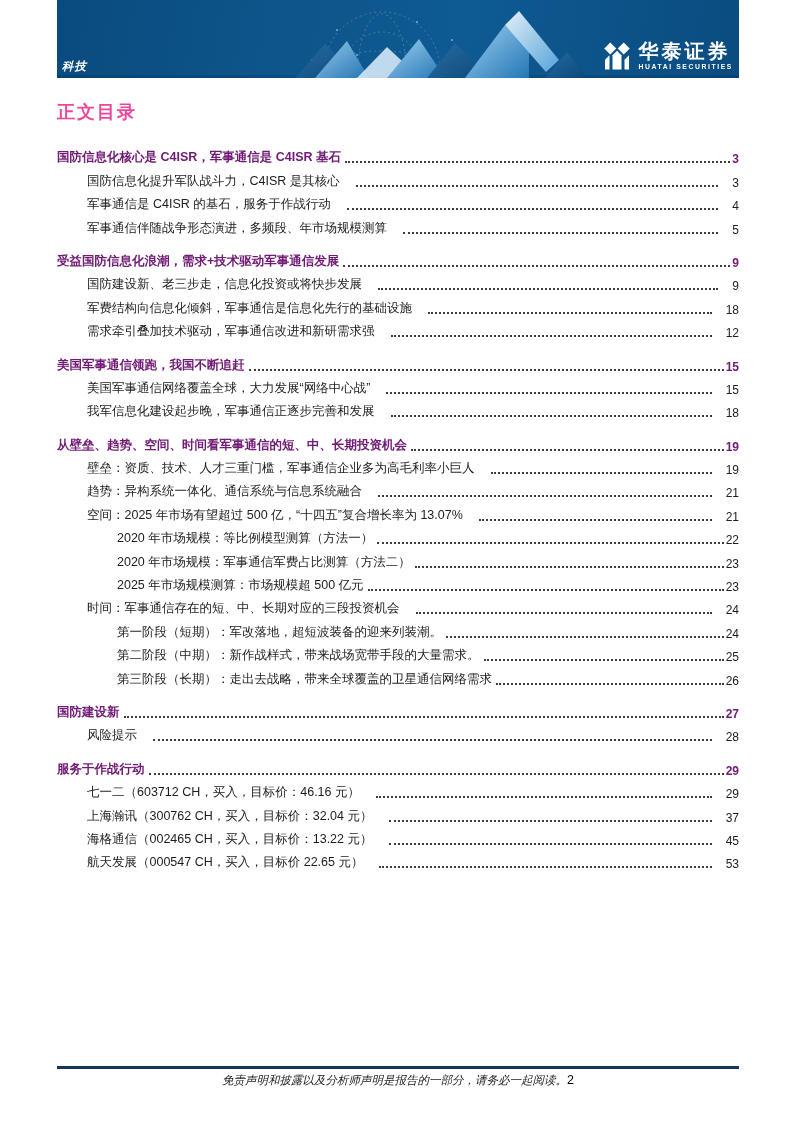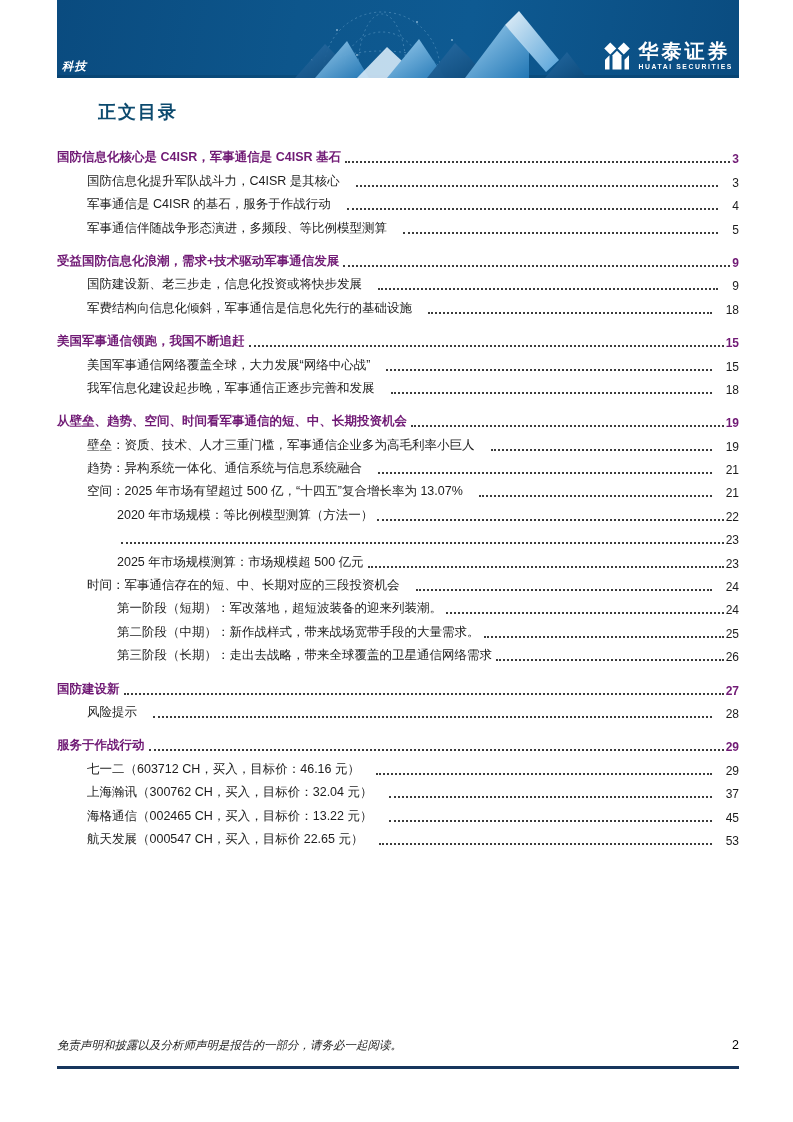--- a/index.html
+++ b/index.html
@@ -14,38 +14,38 @@
   .banner-art { position:absolute; left:0; top:0; }
   .category { position:absolute; left:5px; bottom:4px; color:#ffffff;
     font-weight:bold; font-style:italic; font-size:11.5px; letter-spacing:1px; }
   .brand { position:absolute; right:6px; bottom:7px; display:flex; align-items:center; gap:6px; color:#fff; }
   .brand-txt { display:flex; flex-direction:column; line-height:1; }
   .brand-cn { font-size:20px; font-weight:bold; letter-spacing:3px; }
   .brand-en { font-size:6.8px; letter-spacing:1.6px; margin-top:3px; font-weight:bold; }
 
   
   .doc-title { position:absolute; left:57px; top:100px; font-size:18px; font-weight:bold;
-    color:#0c4a6e; letter-spacing:2px;margin-left:41px; }
+    color:#ec4899; letter-spacing:2px; }
 
   
   .toc { position:absolute; left:57px; top:143px; width:682px; }
   .row { display:flex; align-items:flex-end; height:23.4px; font-size:12.5px; color:#1c1c1c; }
   .row .label { white-space:nowrap; }
   .row.l1 { font-weight:bold; color:#701a75; margin-top:10px; }
   .toc > .row.l1:first-child { margin-top:0; }
   .row.l2 { padding-left:30px;gap:12px; }
   .row.l3 { padding-left:60px;justify-content:flex-end; }
   .leader { flex:1; border-bottom:2px dotted #3c3c3c; margin:0 2px 3px 4px; min-width:12px; }
   .pagenum { font-size:12px; }
   .row.l1 .pagenum { font-weight:bold; }
 
   
   .footer-rule { position:absolute; left:57px; top:1066px; width:682px; height:2.5px; background:#17365d; }
-  .footer-row { position:absolute; left:57px; top:1038px; width:682px;
-    display:flex; justify-content:space-between; align-items:flex-start; }
+  .footer-row { position:absolute; left:57px; top:1073px; width:682px;
+    display:flex; justify-content:center; align-items:flex-start; }
   .disclaimer { font-family:"Liberation Serif", serif; font-style:italic;
     font-size:11.5px; color:#222222; }
   .footer-page { font-size:12.5px; color:#000; }
 </style>
 </head>
 <body>
 
 <div class="page">
 
   <header class="banner">
@@ -121,39 +121,44 @@
         <span class="label">国防信息化提升军队战斗力，C4ISR 是其核心</span>
         <span class="leader"></span>
         <span class="pagenum">3</span>
       </div>
       <div class="row l2">
         <span class="label">军事通信是 C4ISR 的基石，服务于作战行动</span>
         <span class="leader"></span>
         <span class="pagenum">4</span>
       </div>
       <div class="row l2">
-        <span class="label">军事通信伴随战争形态演进，多频段、等比例模型测算</span>
+        <span class="label">军事通信伴随战争形态演进，多频段、年市场规模测算</span>
         <span class="leader"></span>
         <span class="pagenum">5</span>
       </div>
       <div class="row l1">
         <span class="label">受益国防信息化浪潮，需求+技术驱动军事通信发展</span>
         <span class="leader"></span>
         <span class="pagenum">9</span>
       </div>
       <div class="row l2">
         <span class="label">国防建设新、老三步走，信息化投资或将快步发展</span>
         <span class="leader"></span>
         <span class="pagenum">9</span>
       </div>
       <div class="row l2">
         <span class="label">军费结构向信息化倾斜，军事通信是信息化先行的基础设施</span>
         <span class="leader"></span>
         <span class="pagenum">18</span>
       </div>
+      <div class="row l2">
+        <span class="label">需求牵引叠加技术驱动，军事通信改进和新研需求强</span>
+        <span class="leader"></span>
+        <span class="pagenum">12</span>
+      </div>
       <div class="row l1">
         <span class="label">美国军事通信领跑，我国不断追赶</span>
         <span class="leader"></span>
         <span class="pagenum">15</span>
       </div>
       <div class="row l2">
         <span class="label">美国军事通信网络覆盖全球，大力发展“网络中心战”</span>
         <span class="leader"></span>
         <span class="pagenum">15</span>
       </div>
@@ -181,20 +186,21 @@
         <span class="label">空间：2025 年市场有望超过 500 亿，“十四五”复合增长率为 13.07%</span>
         <span class="leader"></span>
         <span class="pagenum">21</span>
       </div>
       <div class="row l3">
         <span class="label">2020 年市场规模：等比例模型测算（方法一）</span>
         <span class="leader"></span>
         <span class="pagenum">22</span>
       </div>
       <div class="row l3">
+        <span class="label">2020 年市场规模：军事通信军费占比测算（方法二）</span>
         <span class="leader"></span>
         <span class="pagenum">23</span>
       </div>
       <div class="row l3">
         <span class="label">2025 年市场规模测算：市场规模超 500 亿元</span>
         <span class="leader"></span>
         <span class="pagenum">23</span>
       </div>
       <div class="row l2">
         <span class="label">时间：军事通信存在的短、中、长期对应的三段投资机会</span>

